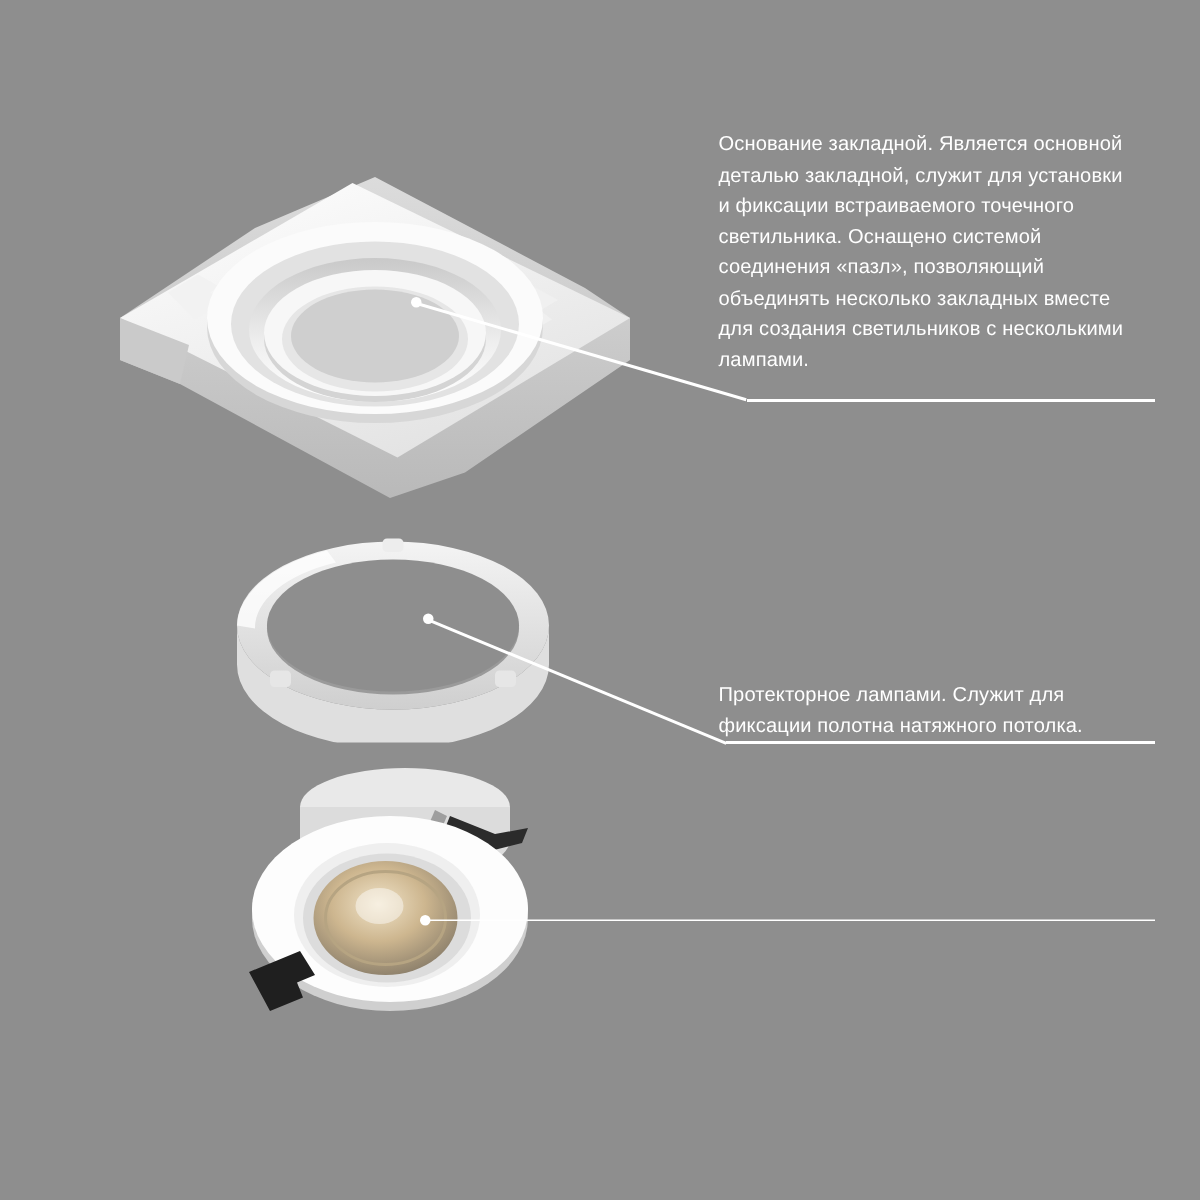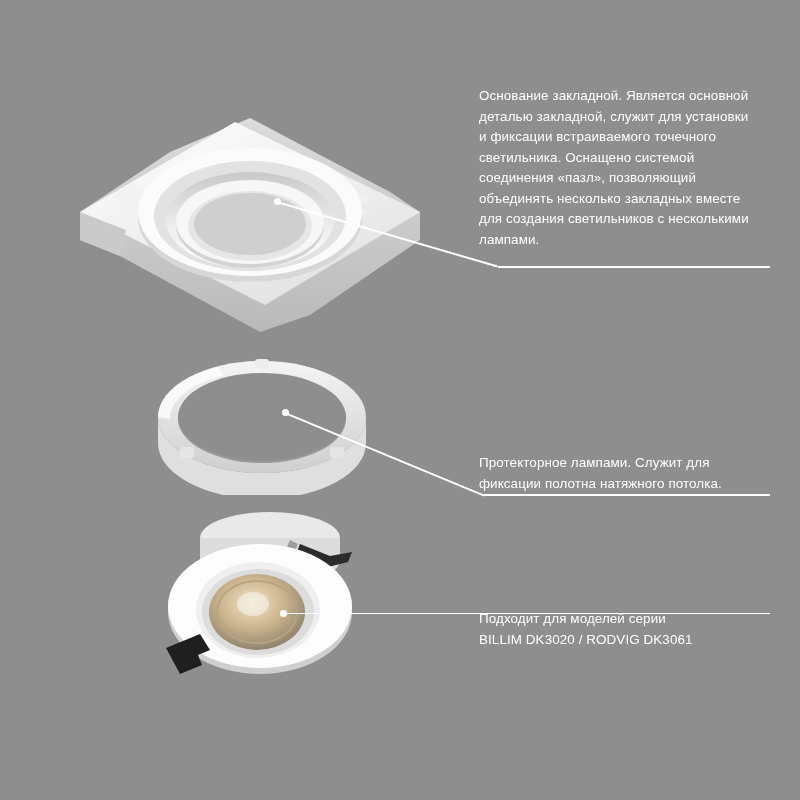--- a/index.html
+++ b/index.html
@@ -182,16 +182,14 @@
   <div class="leader" id="line-ring-diag"></div>
   <div class="leader" id="line-ring-horiz"></div>
 
   <div class="dot" id="dot-lamp"></div>
   <div class="leader" id="line-lamp-horiz"></div>
 
   <div class="annot" id="annot-base">Основание закладной. Является основной деталью закладной, служит для установки и фиксации встраиваемого точечного светильника. Оснащено системой соединения «пазл», позволяющий объединять несколько закладных вместе для создания светильников с несколькими лампами.</div>
 
   <div class="annot" id="annot-ring">Протекторное лампами. Служит для фиксации полотна натяжного потолка.</div>
 
-  <div class="annot" id="annot-models">Подходит для моделей серии
-BILLIM DK3020 / RODVIG DK3061</div>
 
 </div>
 
 </body></html>

